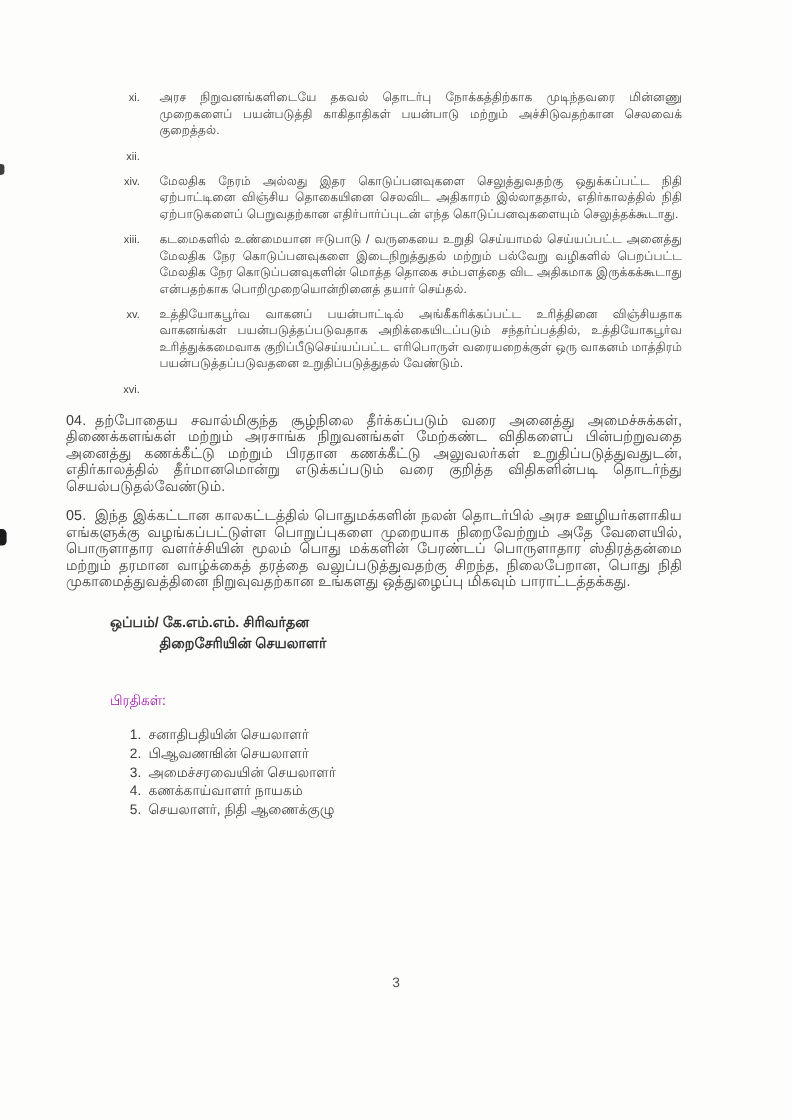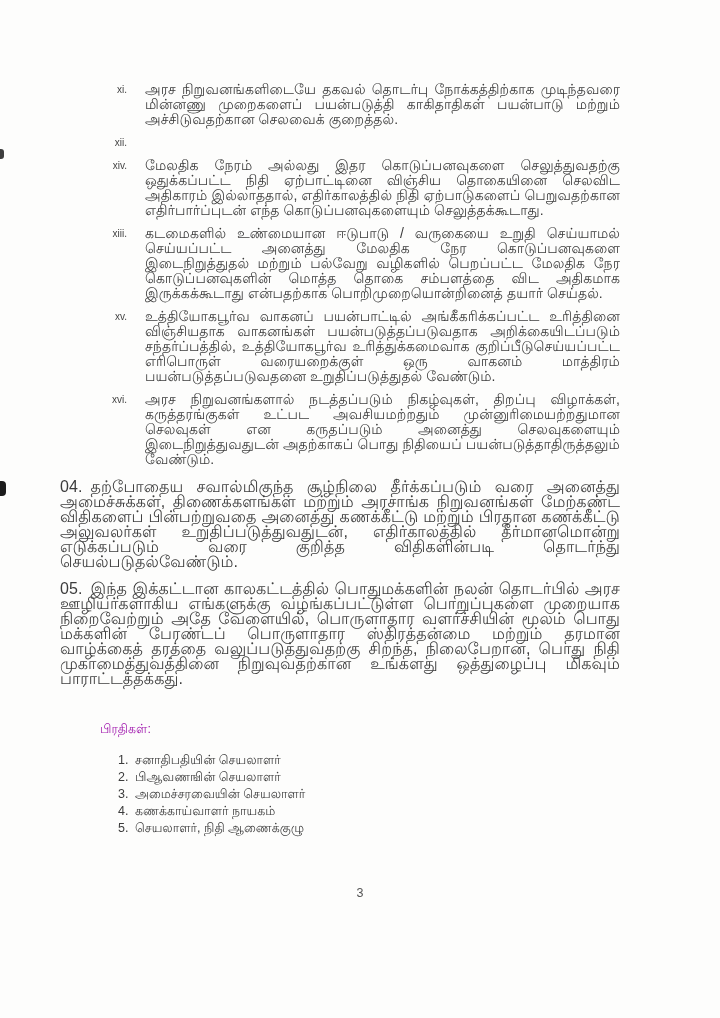--- a/index.html
+++ b/index.html
@@ -25,30 +25,30 @@
     flex:0 0 36px;
     margin-left:91px;
     text-align:right;
     font-size:10px;
     line-height:15px;
     color:#454545;
   }
   .roman-item .rtext{
     flex:0 0 475px;
     margin-left:18px;
-    font-size:14px;
+    font-size:11px;
     line-height:15px;
     text-align:justify;
     letter-spacing:0.1px;
   }
   
   .para{
     width:560px;
     margin:12px 0 0 60px;
-    font-size:16px;
+    font-size:13px;
     line-height:15px;
     text-align:justify;
     letter-spacing:0.1px;
   }
   .para .pnum{padding-right:8px;}
   
   .signature{margin:20px 0 0 100px;font-weight:bold;font-size:13px;line-height:19px;color:#333;}
   .signature .sig-title{margin-left:45px;}
   
   .copies-heading{margin:36px 0 0 100px;font-size:12.5px;color:#a21caf;}
@@ -89,28 +89,31 @@
     <div class="roman-item">
       <span class="rnum">xiii.</span>
       <span class="rtext">கடமைகளில் உண்மையான ஈடுபாடு / வருகையை உறுதி செய்யாமல் செய்யப்பட்ட அனைத்து மேலதிக நேர கொடுப்பனவுகளை இடைநிறுத்துதல் மற்றும் பல்வேறு வழிகளில் பெறப்பட்ட மேலதிக நேர கொடுப்பனவுகளின் மொத்த தொகை சம்பளத்தை விட அதிகமாக இருக்கக்கூடாது என்பதற்காக பொறிமுறையொன்றினைத் தயார் செய்தல்.</span>
     </div>
     <div class="roman-item">
       <span class="rnum">xv.</span>
       <span class="rtext">உத்தியோகபூர்வ வாகனப் பயன்பாட்டில் அங்கீகரிக்கப்பட்ட உரித்தினை விஞ்சியதாக வாகனங்கள் பயன்படுத்தப்படுவதாக அறிக்கையிடப்படும் சந்தர்ப்பத்தில், உத்தியோகபூர்வ உரித்துக்கமைவாக குறிப்பீடுசெய்யப்பட்ட எரிபொருள் வரையறைக்குள் ஒரு வாகனம் மாத்திரம் பயன்படுத்தப்படுவதனை உறுதிப்படுத்துதல் வேண்டும்.</span>
     </div>
     <div class="roman-item">
       <span class="rnum">xvi.</span>
-      <span class="rtext">அரச நிறுவனங்களால் நடத்தப்படும் நிகழ்வுகள், திறப்பு விழாக்கள், கருத்தரங்குகள் உட்பட அவசியமற்றதும் முன்னுரிமையற்றதுமான செலவுகள் என கருதப்படும் அனைத்து செலவுகளையும் இடைநிறுத்துவதுடன் அதற்காகப் பொது நிதியைப் பயன்படுத்தாதிருத்தலும் வேண்டும்.</span>
     </div>
   </div>
 
   <p class="para"><span class="pnum">04.</span><span>தற்போதைய சவால்மிகுந்த சூழ்நிலை தீர்க்கப்படும் வரை அனைத்து அமைச்சுக்கள், திணைக்களங்கள் மற்றும் அரசாங்க நிறுவனங்கள் மேற்கண்ட விதிகளைப் பின்பற்றுவதை அனைத்து கணக்கீட்டு மற்றும் பிரதான கணக்கீட்டு அலுவலர்கள் உறுதிப்படுத்துவதுடன், எதிர்காலத்தில் தீர்மானமொன்று எடுக்கப்படும் வரை குறித்த விதிகளின்படி தொடர்ந்து செயல்படுதல்வேண்டும்.</span></p>
 
   <p class="para"><span class="pnum">05.</span><span>இந்த இக்கட்டான காலகட்டத்தில் பொதுமக்களின் நலன் தொடர்பில் அரச ஊழியர்களாகிய எங்களுக்கு வழங்கப்பட்டுள்ள பொறுப்புகளை முறையாக நிறைவேற்றும் அதே வேளையில், பொருளாதார வளர்ச்சியின் மூலம் பொது மக்களின் பேரண்டப் பொருளாதார ஸ்திரத்தன்மை மற்றும் தரமான வாழ்க்கைத் தரத்தை வலுப்படுத்துவதற்கு சிறந்த, நிலைபேறான, பொது நிதி முகாமைத்துவத்தினை நிறுவுவதற்கான உங்களது ஒத்துழைப்பு மிகவும் பாராட்டத்தக்கது.</span></p>
 
+  <div class="signature">
+    <div class="sig-name">ஒப்பம்/ கே.எம்.எம். சிரிவர்தன</div>
+    <div class="sig-title">திறைசேரியின் செயலாளர்</div>
+  </div>
 
   <div class="copies-heading">பிரதிகள்:</div>
 
   <div class="copies-list">
     <div class="copy-item">
       <span class="cnum">1.</span>
       <span class="ctext">சனாதிபதியின் செயலாளர்</span>
     </div>
     <div class="copy-item">
       <span class="cnum">2.</span>

